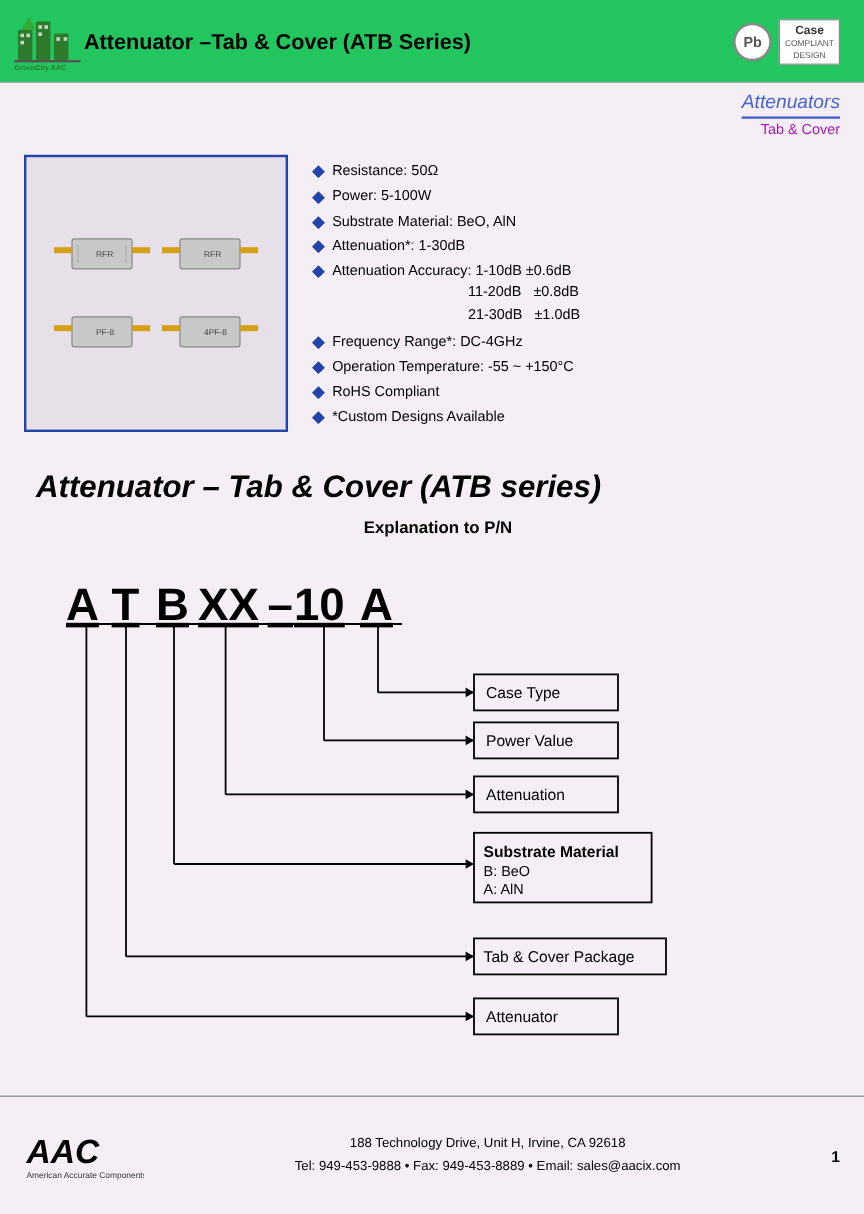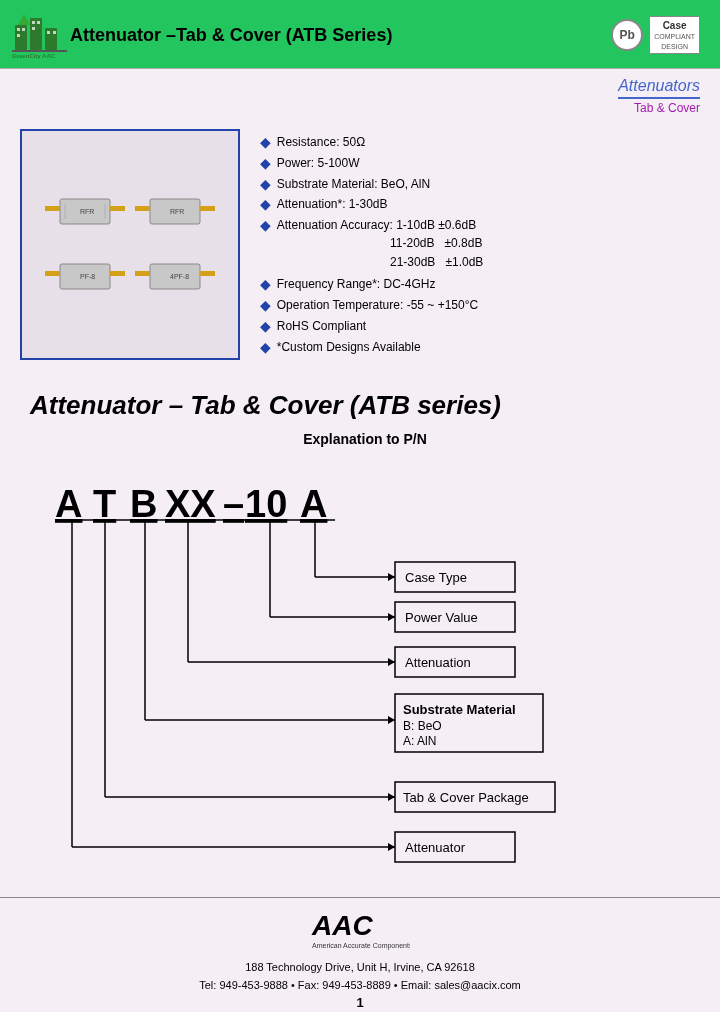--- a/index.html
+++ b/index.html
@@ -186,24 +186,23 @@
     }
 
     
     .footer {
       position: absolute;
       bottom: 0;
       left: 0;
       right: 0;
       display: flex;
       align-items: center;
-      padding: 2px 20px;
+      padding: 20px 20px;
       border-top: 1px solid #888;
       background: #f5eef5;
-      flex-direction: column;
     }
     .footer-logo {
       width: 100px;
     }
     .footer-contact {
       flex: 1;
       text-align: center;
       font-size: 11px;
       line-height: 1.7;
     }

